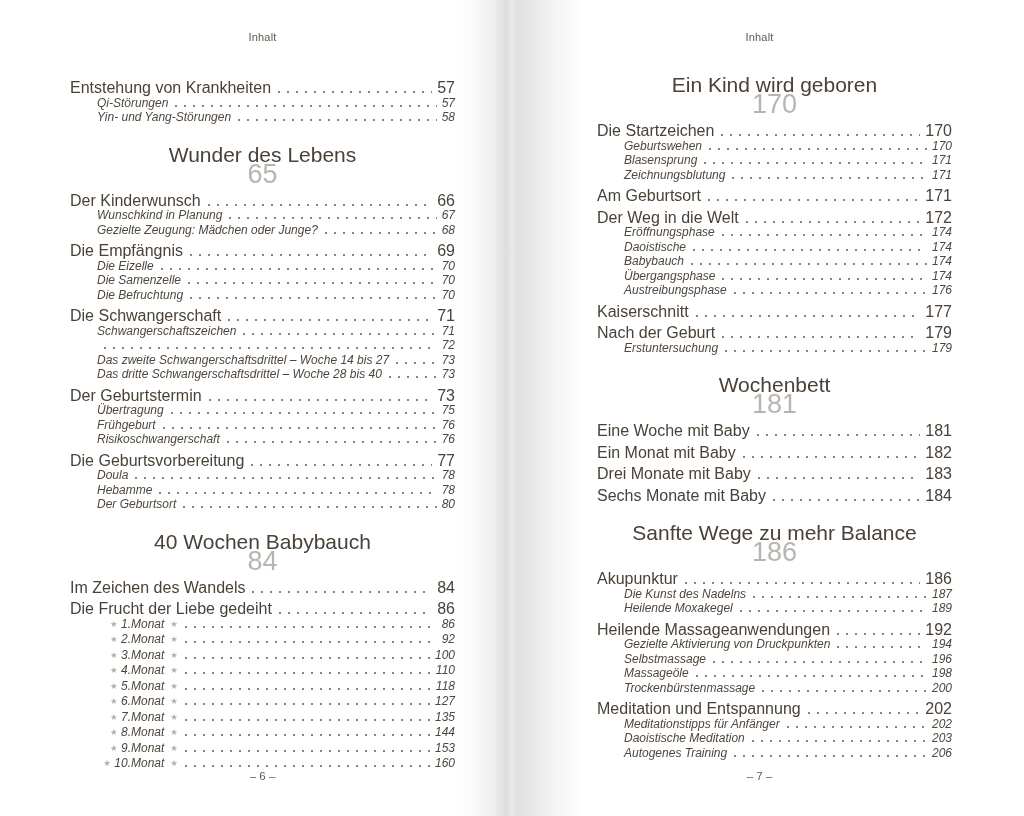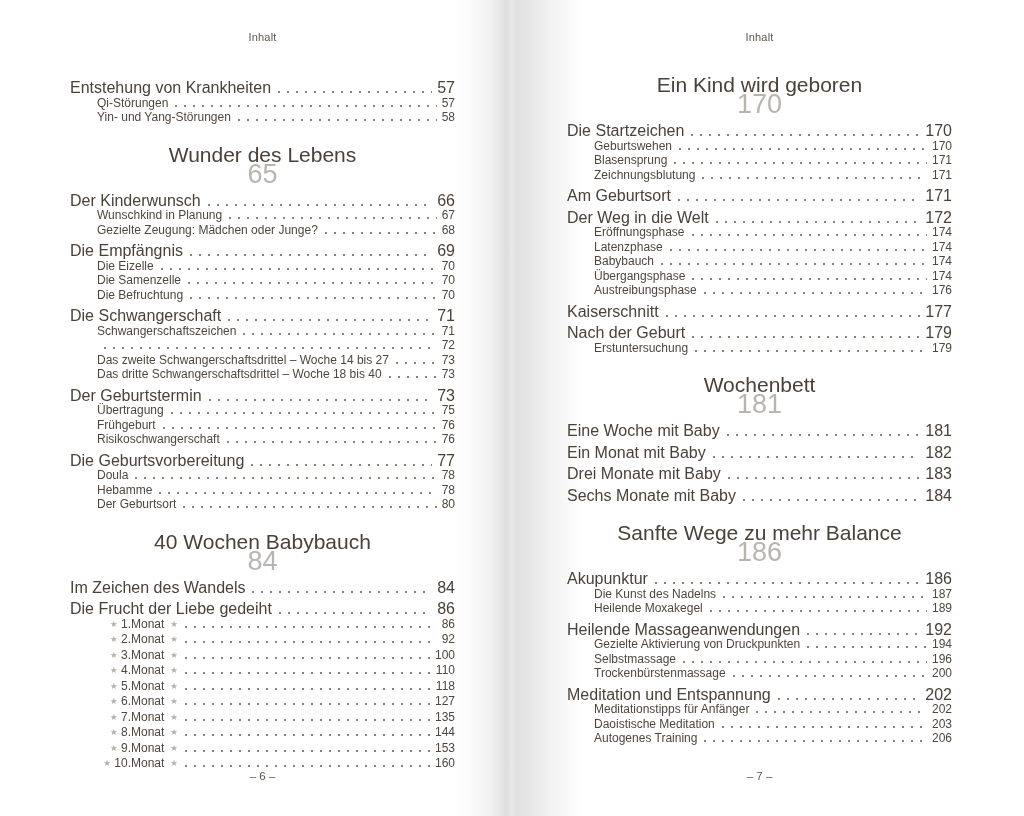--- a/index.html
+++ b/index.html
@@ -25,29 +25,29 @@
       #e9e9e9 44%, #e0e0e0 48%, #e7e7e7 58%, #f3f3f3 74%, #ffffff 96%);
   }
   .page{position:absolute;top:0;height:816px;}
   .page-left{left:70px;width:385px;}
   .page-right{left:567px;width:385px;}
   .running-head{
     margin-top:30px;height:14px;line-height:14px;
     text-align:center;font-size:11px;letter-spacing:.2px;color:var(--muted-text);
   }
   .page-left .toc{padding-top:36px;}
-  .page-right .toc{padding-top:29px;}
+  .page-right .toc{padding-top:29px;margin-left:30px;}
   .toc > :first-child{margin-top:0 !important;}
   .section-head{margin:18px 0 2px;text-align:center;}
   .section-title{font-size:21px;line-height:24px;color:var(--text);}
   .section-num{font-size:27px;line-height:26px;margin-top:-6px;color:var(--section-number);}
   .group{margin-top:6px;}
   .row{display:flex;align-items:baseline;}
   .row.main{font-size:16px;line-height:15.5px;}
-  .row.sub{font-size:12px;line-height:14.5px;padding-left:27px;color:#4f463d;}
+  .row.sub{font-size:12px;line-height:14.5px;padding-left:27px;color:#4f463d;font-style:italic;}
   .label{white-space:nowrap;}
   .leader{
     flex:1;height:2px;margin:0 5px 0 7px;align-self:baseline;
     background-image:radial-gradient(circle at 1px 1px, var(--dot-leader) 1.05px, transparent 1.35px);
     background-size:9px 2px;background-repeat:repeat-x;background-position:left bottom;
     min-width:10px;
   }
   .pnum{white-space:nowrap;}
   .star{font-size:8.5px;color:var(--star);position:relative;top:-1px;}
   .mlead{display:inline-block;min-width:34px;text-align:right;}
@@ -140,21 +140,21 @@
           <div class="row sub">
             <span class="leader"></span>
             <span class="pnum">72</span>
           </div>
           <div class="row sub">
             <span class="label">Das zweite Schwangerschaftsdrittel – Woche 14 bis 27</span>
             <span class="leader"></span>
             <span class="pnum">73</span>
           </div>
           <div class="row sub">
-            <span class="label">Das dritte Schwangerschaftsdrittel – Woche 18 bis 40</span>
+            <span class="label">Das dritte Schwangerschaftsdrittel – Woche 28 bis 40</span>
             <span class="leader"></span>
             <span class="pnum">73</span>
           </div>
         </div>
         <div class="group">
           <div class="row main">
             <span class="label">Der Geburtstermin</span>
             <span class="leader"></span>
             <span class="pnum">73</span>
           </div>
@@ -309,21 +309,21 @@
             <span class="label">Der Weg in die Welt</span>
             <span class="leader"></span>
             <span class="pnum">172</span>
           </div>
           <div class="row sub">
             <span class="label">Eröffnungsphase</span>
             <span class="leader"></span>
             <span class="pnum">174</span>
           </div>
           <div class="row sub">
-            <span class="label">Latenzphase</span>
+            <span class="label">Daoistische</span>
             <span class="leader"></span>
             <span class="pnum">174</span>
           </div>
           <div class="row sub">
             <span class="label">Babybauch</span>
             <span class="leader"></span>
             <span class="pnum">174</span>
           </div>
           <div class="row sub">
             <span class="label">Übergangsphase</span>
@@ -416,20 +416,25 @@
           </div>
           <div class="row sub">
             <span class="label">Gezielte Aktivierung von Druckpunkten</span>
             <span class="leader"></span>
             <span class="pnum">194</span>
           </div>
           <div class="row sub">
             <span class="label">Selbstmassage</span>
             <span class="leader"></span>
             <span class="pnum">196</span>
+          </div>
+          <div class="row sub">
+            <span class="label">Massageöle</span>
+            <span class="leader"></span>
+            <span class="pnum">198</span>
           </div>
           <div class="row sub">
             <span class="label">Trockenbürstenmassage</span>
             <span class="leader"></span>
             <span class="pnum">200</span>
           </div>
         </div>
         <div class="group">
           <div class="row main">
             <span class="label">Meditation und Entspannung</span>

